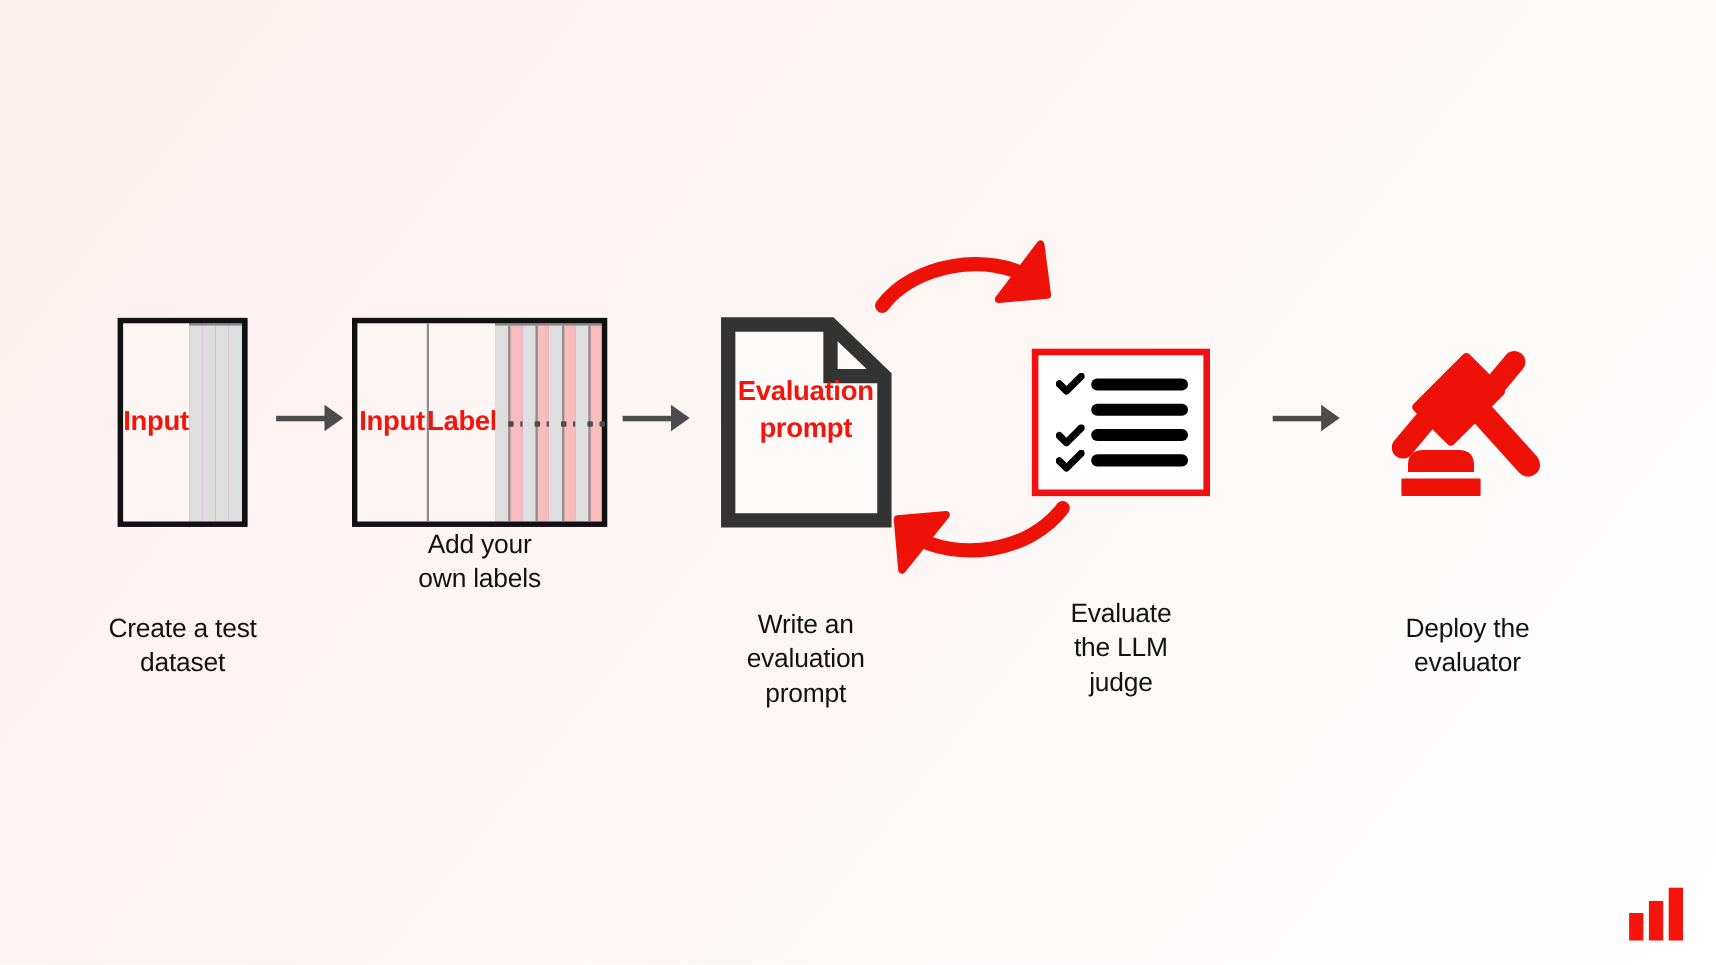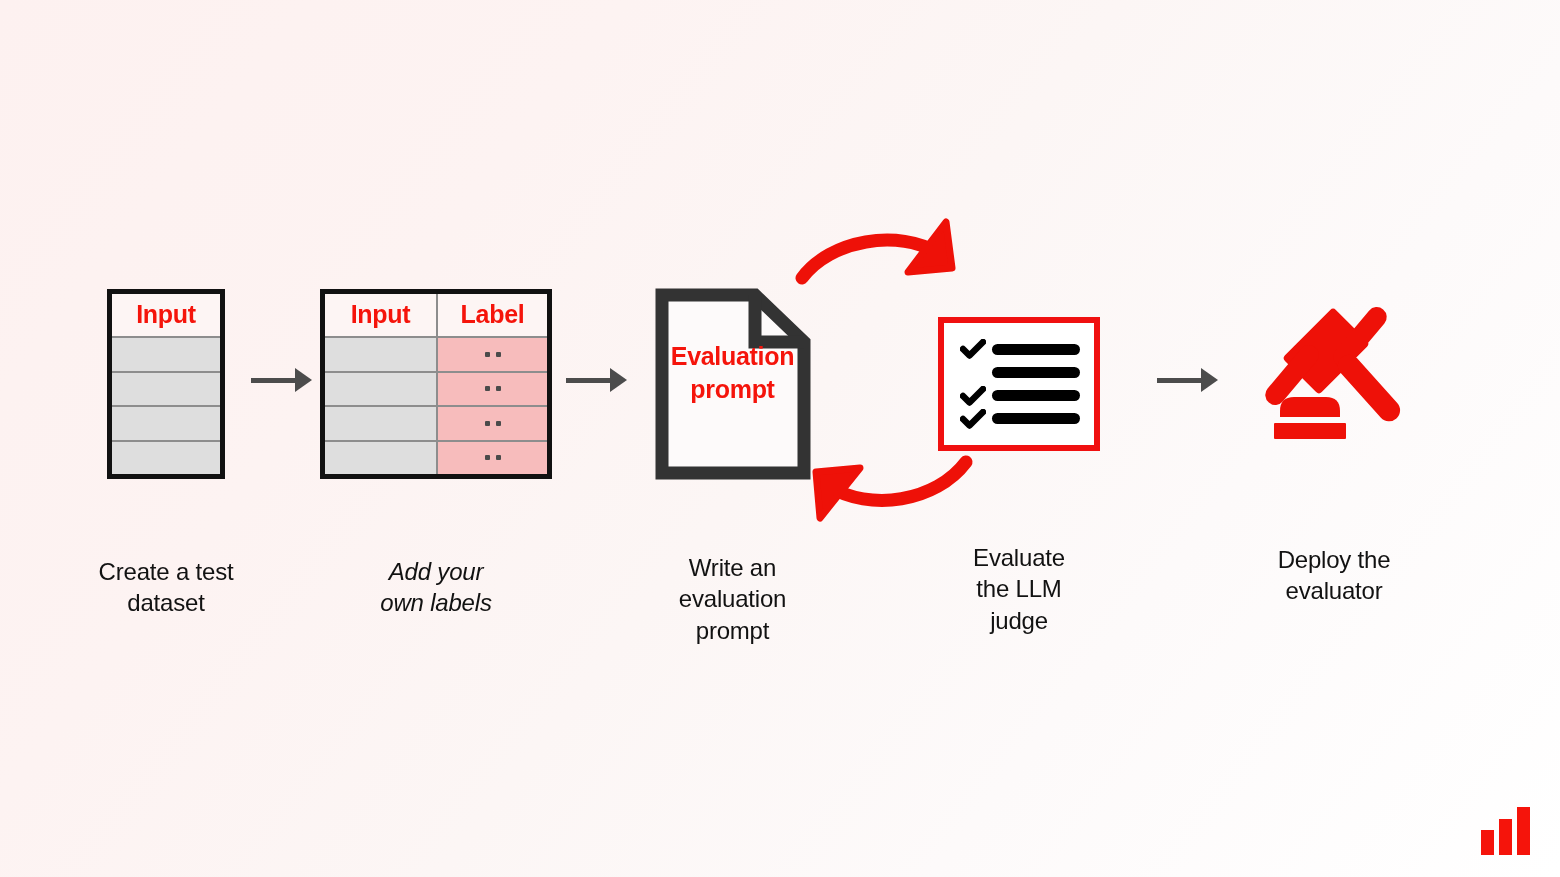--- a/index.html
+++ b/index.html
@@ -44,21 +44,21 @@
     white-space: pre-line;
     font-weight: 400;
   }
 
   
   .tbl {
     border: 5px solid #111111;
     background: #d946ef;
     box-sizing: border-box;
     display: flex;
-    flex-direction: column;
+    flex-direction: row;
   }
   .tbl-head {
     display: flex;
     background: #fdf5f4;
   }
   .tbl-head .cell {
     color: #f5140b;
     font-weight: bold;
     font-size: 25px;
     text-align: center;
@@ -275,21 +275,21 @@
           <div class="cell c1 cell-input"></div>
           <div class="cell c2 cell-label">
             <span class="cell-dots">
                 <i></i>
                 <i></i>
               </span>
           </div>
         </div>
       </div>
     </div>
-    <div class="caption" style="margin-top:76px;font-style:italic;">Add your
+    <div class="caption" style="">Add your
 own labels</div>
   </div>
 
   <div class="arrow-straight" style="left:566px; top:368px;">
     <div class="shaft" style="width:45px;"></div>
     <div class="head"></div>
   </div>
 
   <div class="step" id="step-3" style="left:640px; top:288px; width:185px;">
     <div class="step-visual" style="height:192px;">
@@ -354,21 +354,21 @@
     <div class="caption" style="margin-top:62px;">Evaluate
 the LLM
 judge</div>
   </div>
 
   <div class="arrow-straight" style="left:1157px; top:368px;">
     <div class="shaft" style="width:45px;"></div>
     <div class="head"></div>
   </div>
 
-  <div class="step" id="step-5" style="left:1248px; top:276px; width:172px;">
+  <div class="step" id="step-5" style="left:1248px; top:288px; width:172px;">
     <div class="step-visual" style="height:192px;">
       <svg id="gavel" viewBox="0 0 160 155">
         <g fill="#ee1108">
 
           <rect x="36" y="30" width="72" height="52" rx="4" transform="rotate(-45 72 56)"></rect>
 
           <rect x="96" y="6" width="20" height="72" rx="10" transform="rotate(40 106 42)"></rect>
 
           <rect x="28" y="44" width="20" height="72" rx="10" transform="rotate(40 38 80)"></rect>
 

